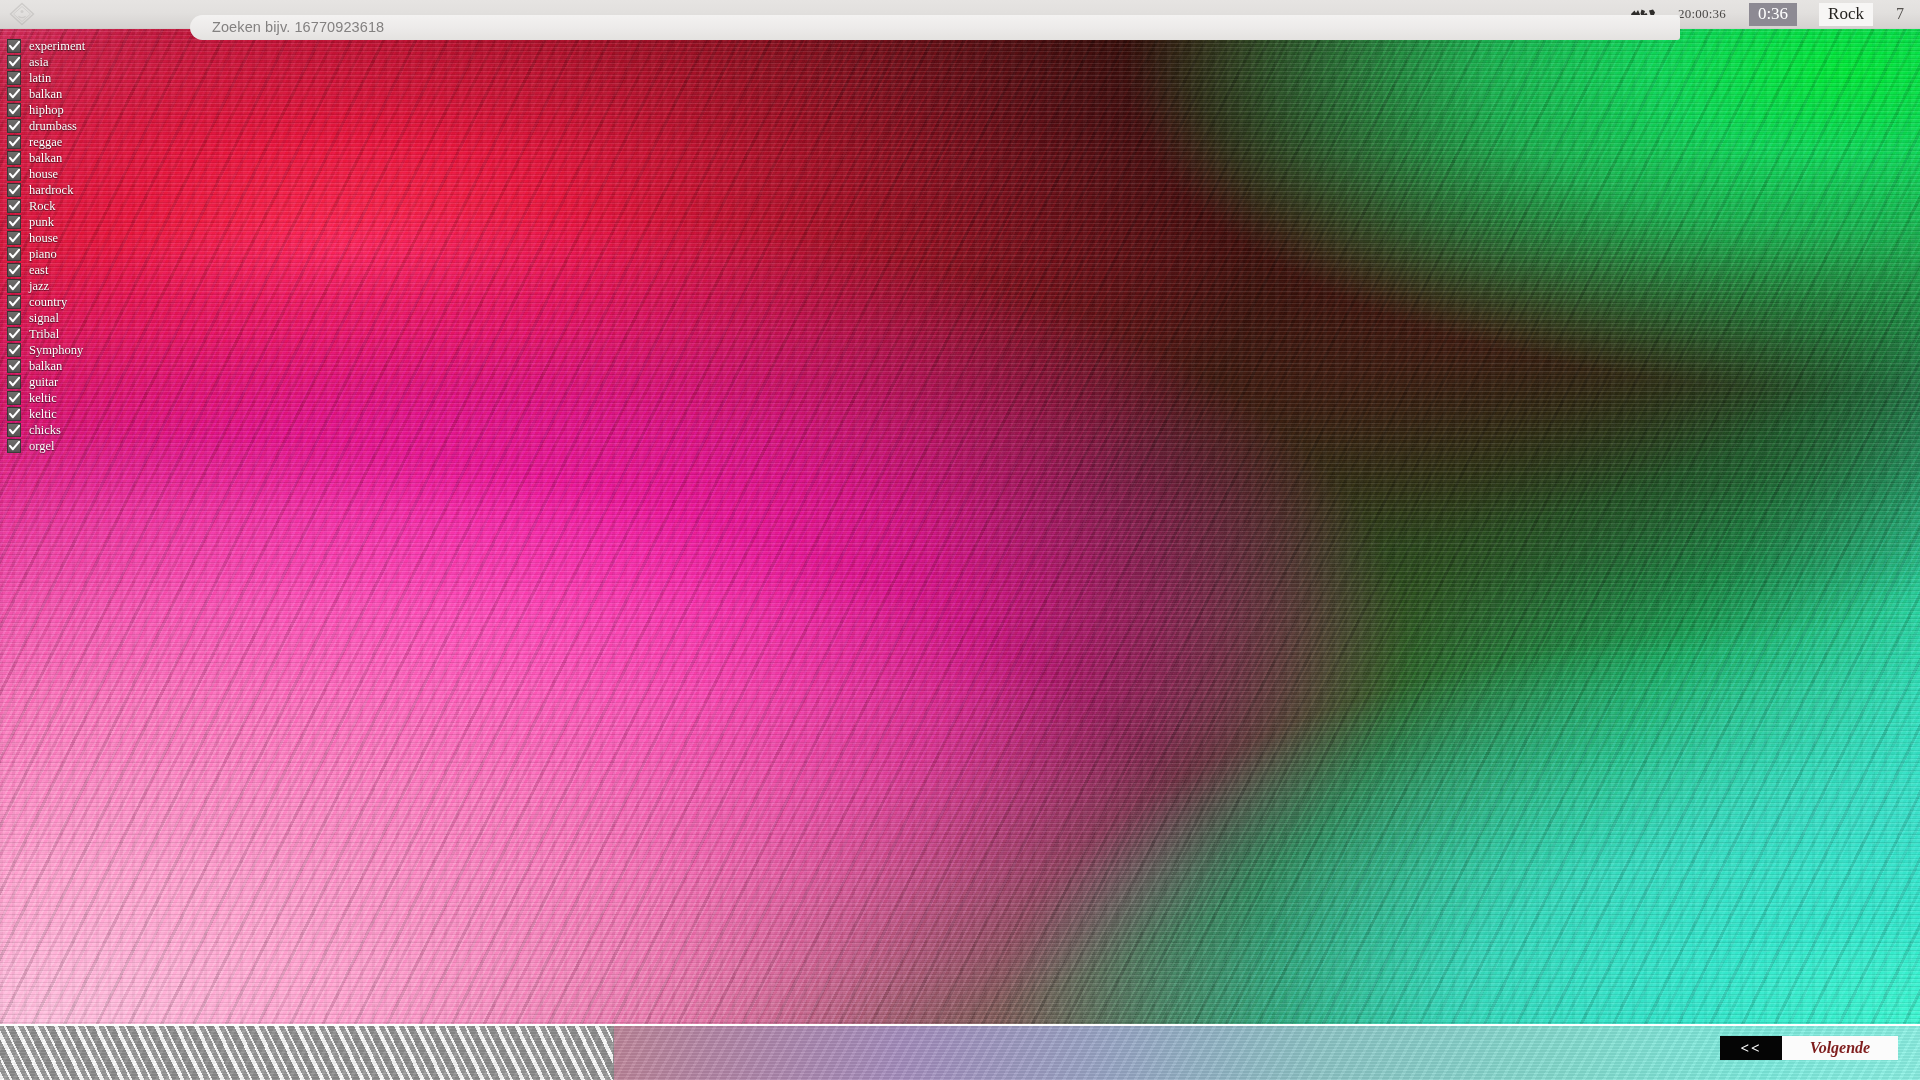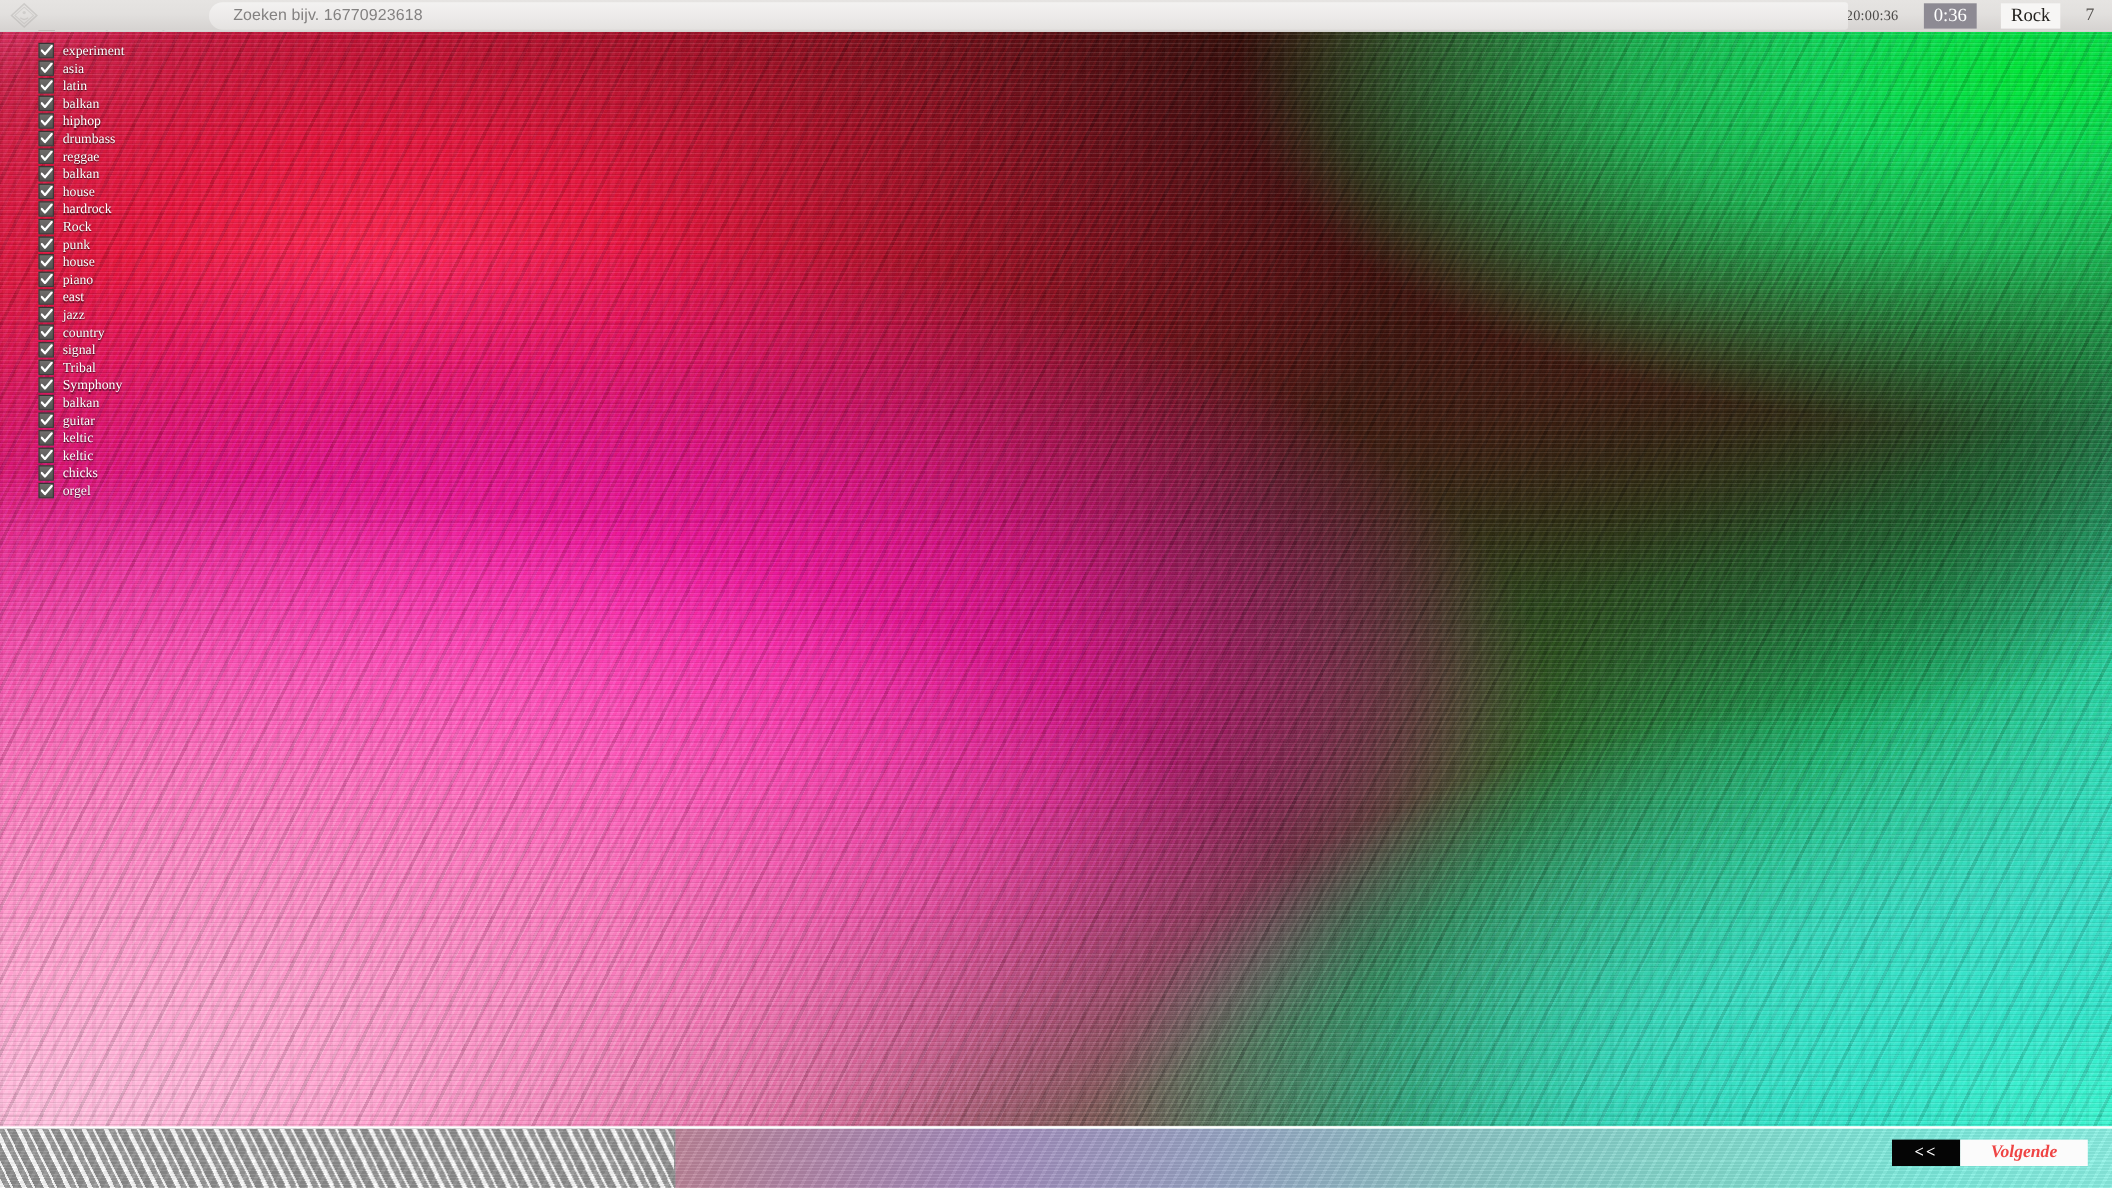--- a/index.html
+++ b/index.html
@@ -21,21 +21,21 @@
     z-index:40;
   }
   #logo-slot {
     width:44px; height:29px; display:flex; align-items:center; justify-content:center;
     flex:0 0 44px;
   }
   #logo-slot svg { opacity:.30; }
 
   #search-wrap { position:relative; height:29px; flex:1 1 auto; }
   #search-input {
-    position:absolute; left:146px; top:2px;
+    position:absolute; left:146px; top:15px;
     width:1490px; height:25px;
     border:none; outline:none;
     border-top-left-radius:13px; border-bottom-left-radius:13px;
     border-top-right-radius:3px; border-bottom-right-radius:3px;
     background:linear-gradient(180deg,#f3f2f1 0%,#eceae9 55%,#e4e2e0 100%);
     font-family:"Liberation Sans", sans-serif;
     font-size:14.5px; color:#6c6a68;
     padding:0 0 0 22px;
     letter-spacing:.1px;
   }
@@ -129,21 +129,21 @@
   #genre-panel {
     position:absolute; left:0; top:9px;
     width:210px;
     z-index:20;
     padding:0;
     font-family:"Liberation Serif", serif;
   }
   .genre-row {
     display:flex; align-items:center;
     height:16px; padding-left:7px; gap:8px;
-    cursor:pointer; user-select:none;margin-left:28px;
+    cursor:pointer; user-select:none;
   }
   .genre-row.is-master { height:22px; margin-bottom:7px; gap:9px; }
   .cbox {
     width:14px; height:14px; flex:0 0 14px;
     background:linear-gradient(180deg,#6f6d6b 0%,#565453 100%);
     border:1px solid rgba(40,38,37,.7);
     display:flex; align-items:center; justify-content:center;
     position:relative;
   }
   .genre-row.is-master .cbox { width:15px; height:15px; flex:0 0 15px; }
@@ -204,21 +204,21 @@
   #btn-prev {
     background:#050505; color:#ffffff;
     font-family:"Liberation Serif", serif;
     font-size:15px; font-weight:bold;
     letter-spacing:2px;
     display:flex; align-items:center; justify-content:center;
     width:62px; height:24px;
     border:none; cursor:pointer;
   }
   #btn-next {
-    background:#fbfbfb; color:#ef4444;
+    background:#fbfbfb; color:#7f1d1d;
     font-family:"Liberation Serif", serif;
     font-size:16px; font-style:italic; font-weight:bold;
     display:flex; align-items:center; justify-content:center;
     min-width:116px; height:24px; padding:0 14px;
     border:none; cursor:pointer;
   }
 </style>
 </head>
 <body>
 

